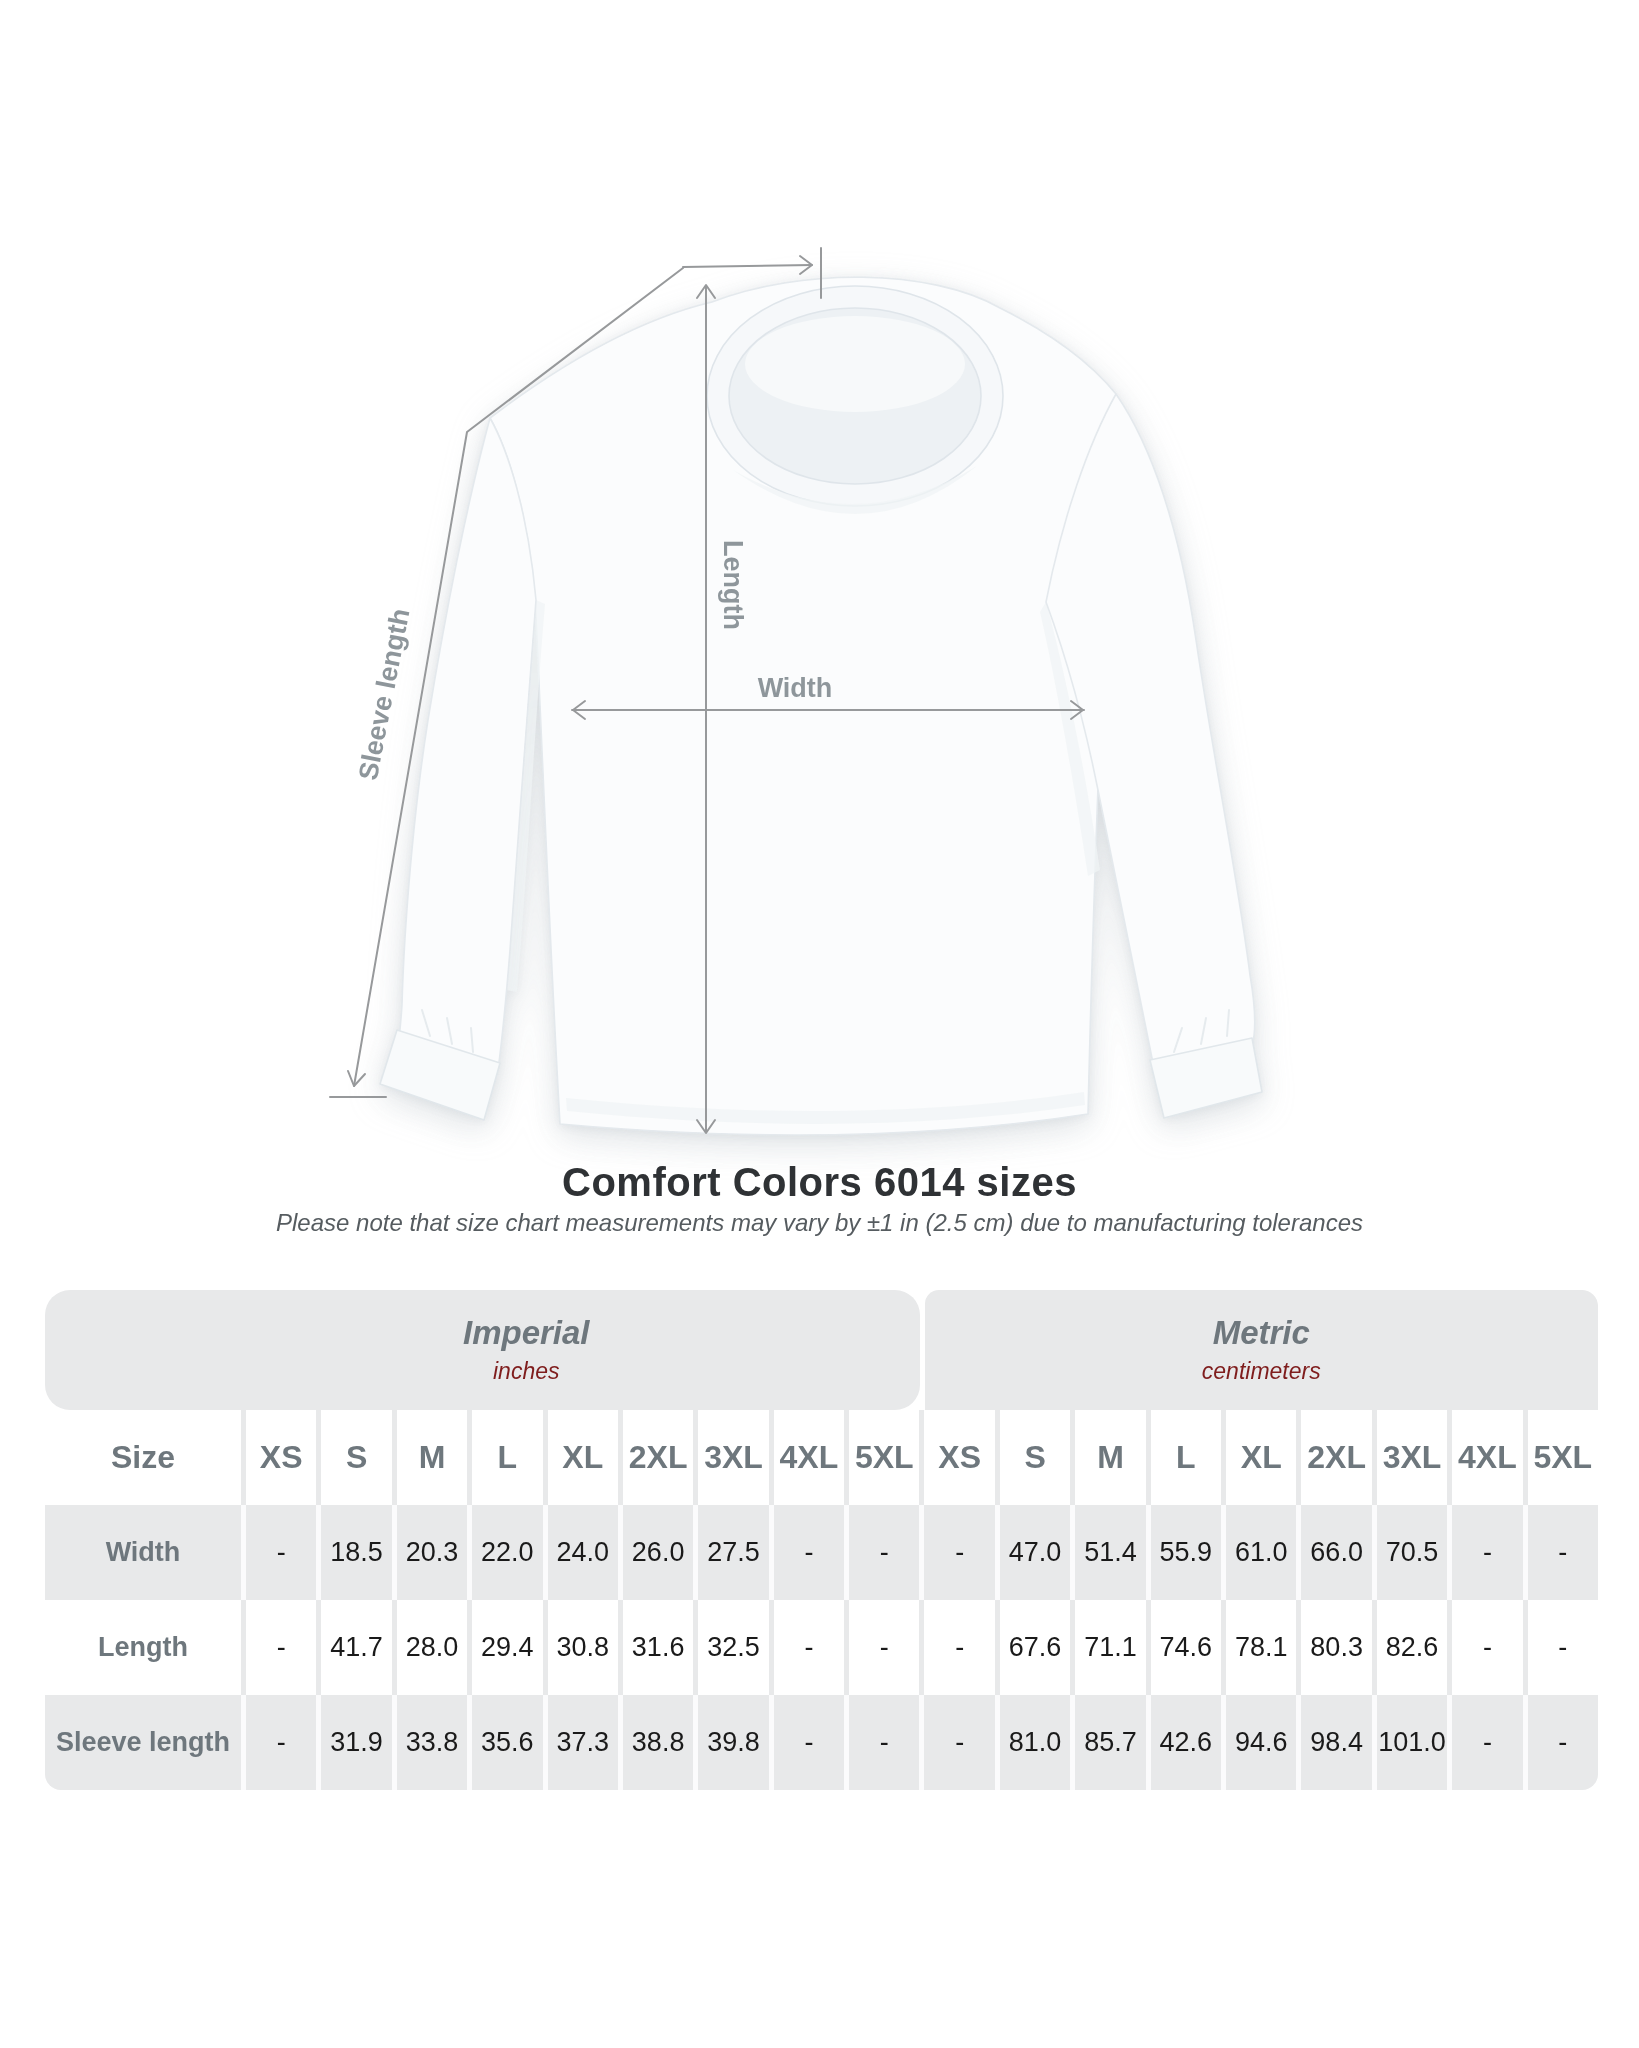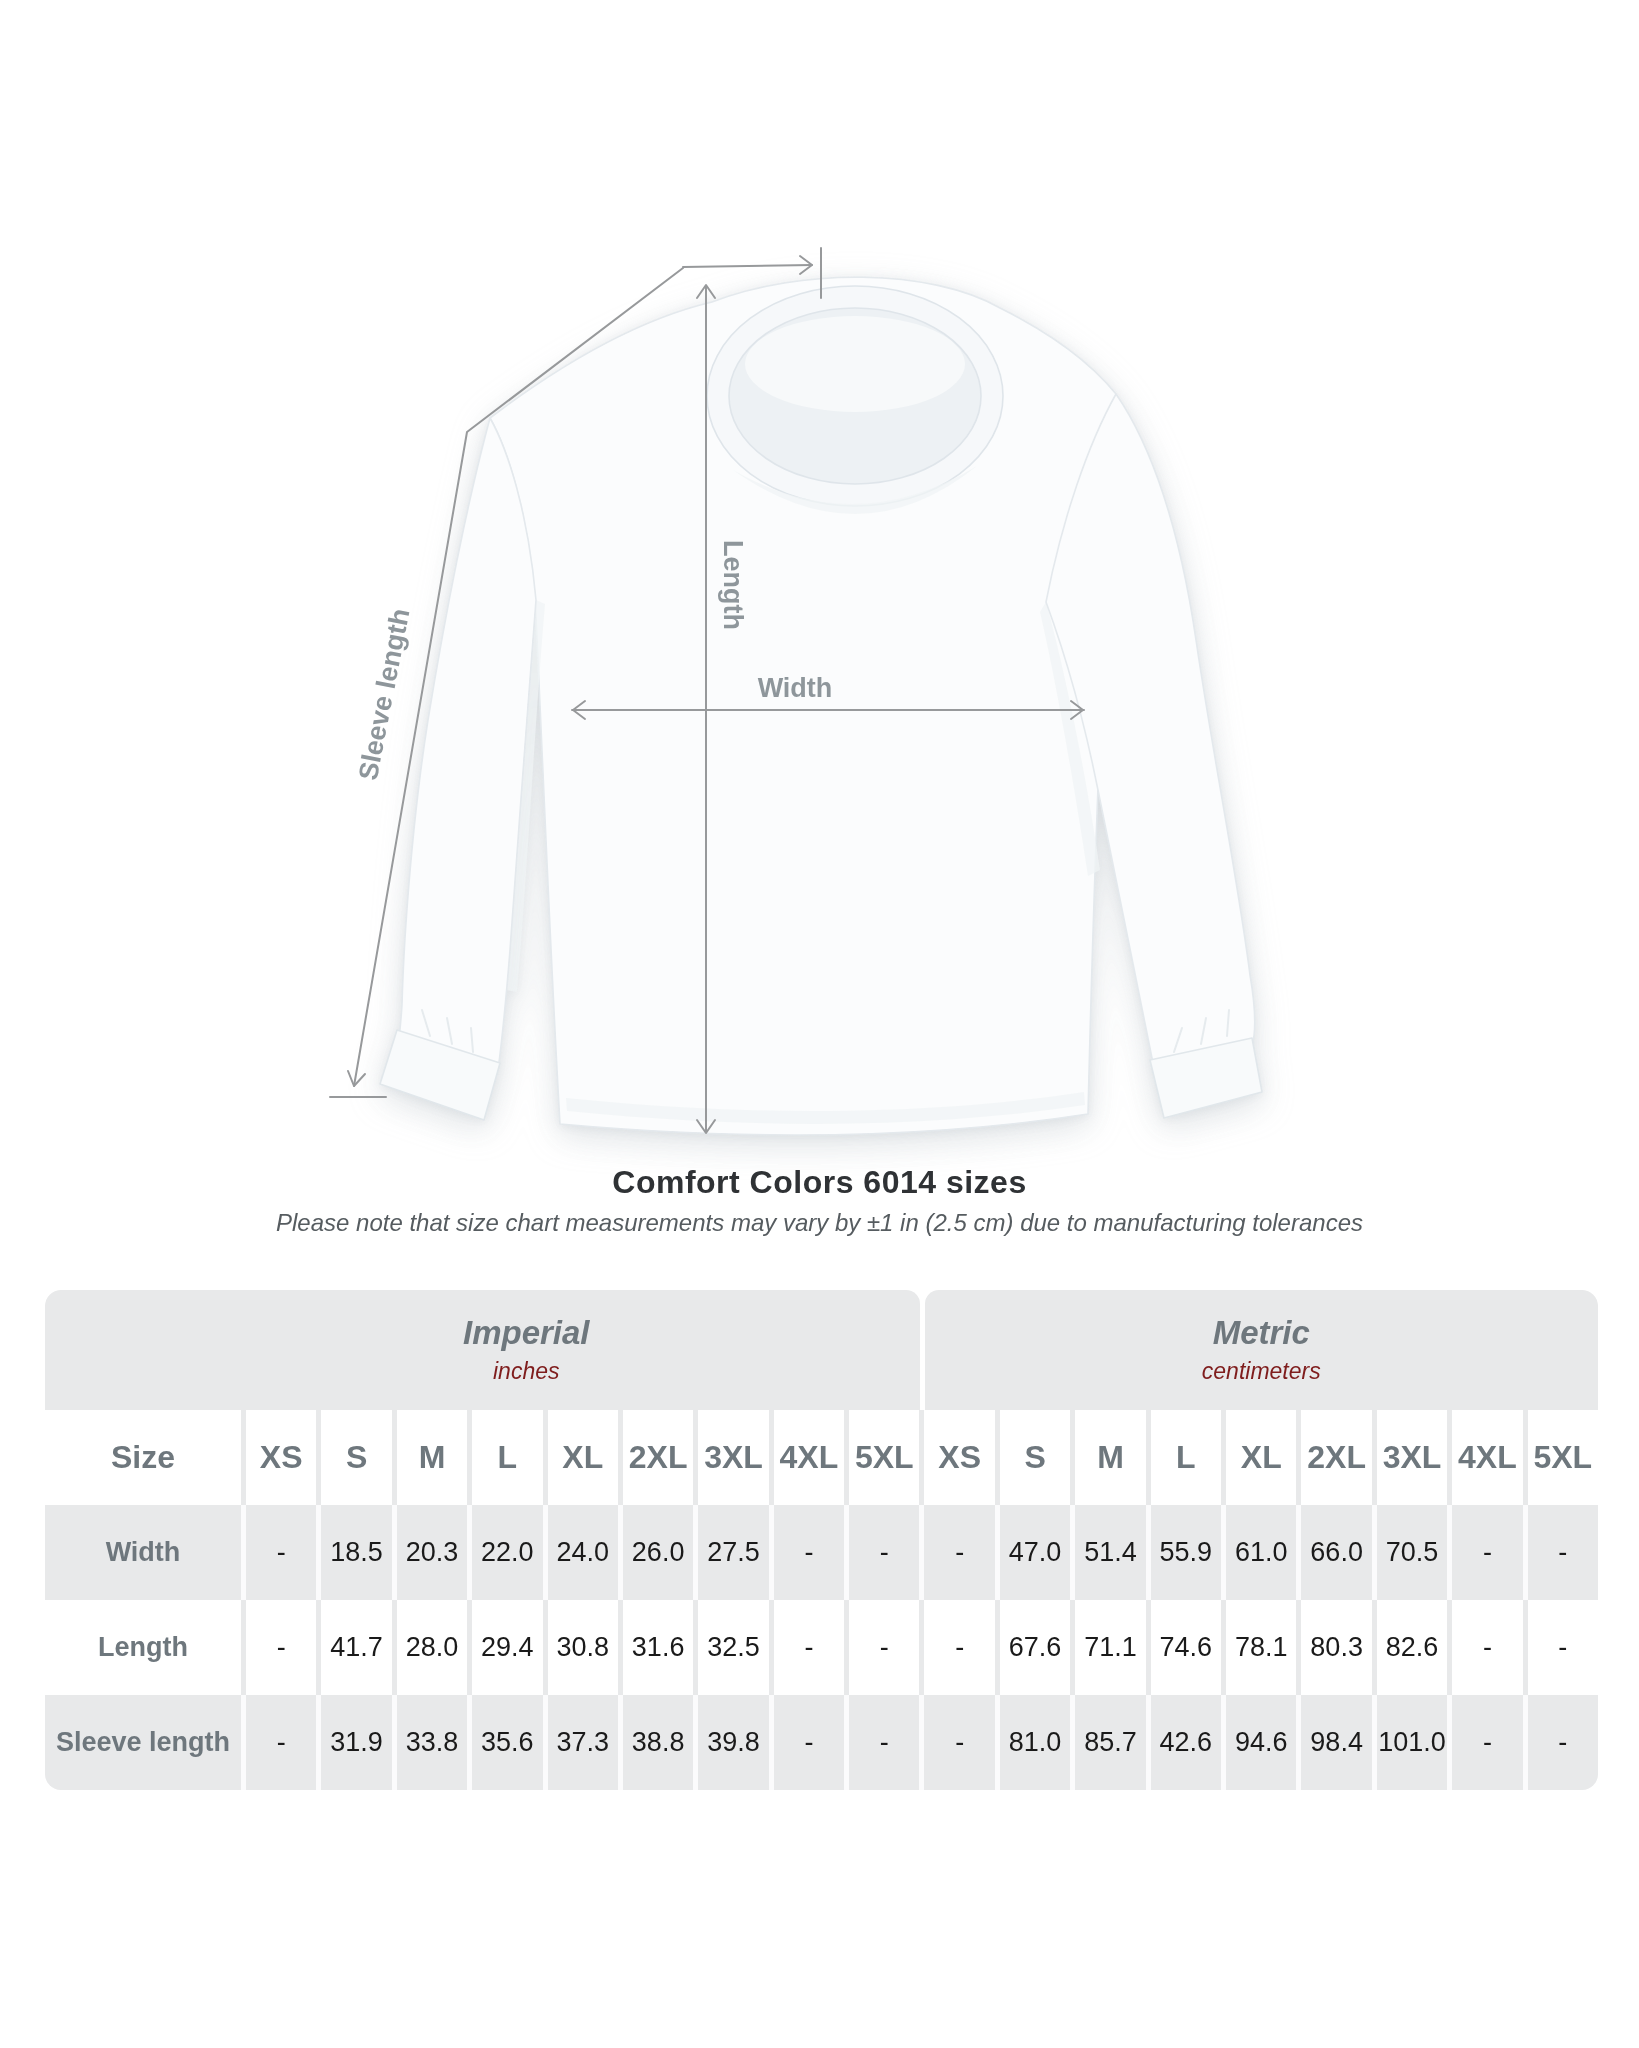--- a/index.html
+++ b/index.html
@@ -19,40 +19,40 @@
   .neck-back{fill:#f7f9fa;}
   .collar-band{fill:none;stroke:#f6f8fa;stroke-width:22;}
   .collar-outer,.collar-inner{fill:none;stroke:#dfe5ea;stroke-width:1.6;}
   .shade{fill:#f0f4f6;opacity:.75;}
   .gather{stroke:#e6ebee;stroke-width:2;fill:none;stroke-linecap:round;}
   .mline{stroke:#97999b;stroke-width:2;fill:none;stroke-linecap:round;stroke-linejoin:round;}
   .mlabel{fill:#8e969b;font-family:"Liberation Sans",sans-serif;font-size:27px;font-weight:bold;}
   
   .title{
     position:absolute;left:0;top:1158px;width:100%;
-    text-align:center;font-size:32px;font-weight:bold;color:#2f3235;
+    text-align:center;font-size:40px;font-weight:bold;color:#2f3235;
     margin:0;line-height:48px;letter-spacing:.5px;
   }
   .subtitle{
     position:absolute;left:0;top:1206px;width:100%;
     text-align:center;font-size:24px;font-style:italic;color:#565c60;
     margin:0;line-height:34px;
   }
   
   .size-table{
     position:absolute;left:45px;top:1290px;width:1553px;
     border-radius:16px;overflow:hidden;
   }
   .grid{display:grid;grid-template-columns:196px repeat(18,1fr);column-gap:5px;}
   .band{height:120px;}
   .band-block{
     background:#e8e9ea;border-radius:14px 14px 0 0;
     display:flex;flex-direction:column;justify-content:center;align-items:center;
   }
-  .band-block.imperial{grid-column:1/11;padding-left:88px;}
+  .band-block.imperial{grid-column:1/11;padding-left:88px;border-radius:25px;}
   .band-block.metric{grid-column:11/20;text-align:right;}
   .gname{font-size:33px;font-weight:bold;font-style:italic;color:#6e777d;line-height:36px;}
   .gunit{font-size:23px;font-style:italic;color:#7f1d1d;margin-top:7px;}
   .trow{height:95px;}
   .trow.white-row{background:#e8e9ea;}      
   .trow.white-row .cell{background:#ffffff;}
   .trow.gray-row{background:#fbfbfc;}       
   .trow.gray-row .cell{background:#e8e9ea;}
   .cell{display:flex;align-items:center;justify-content:center;}
   .cell.hdr{font-weight:bold;color:#6e777d;font-size:32px;}

